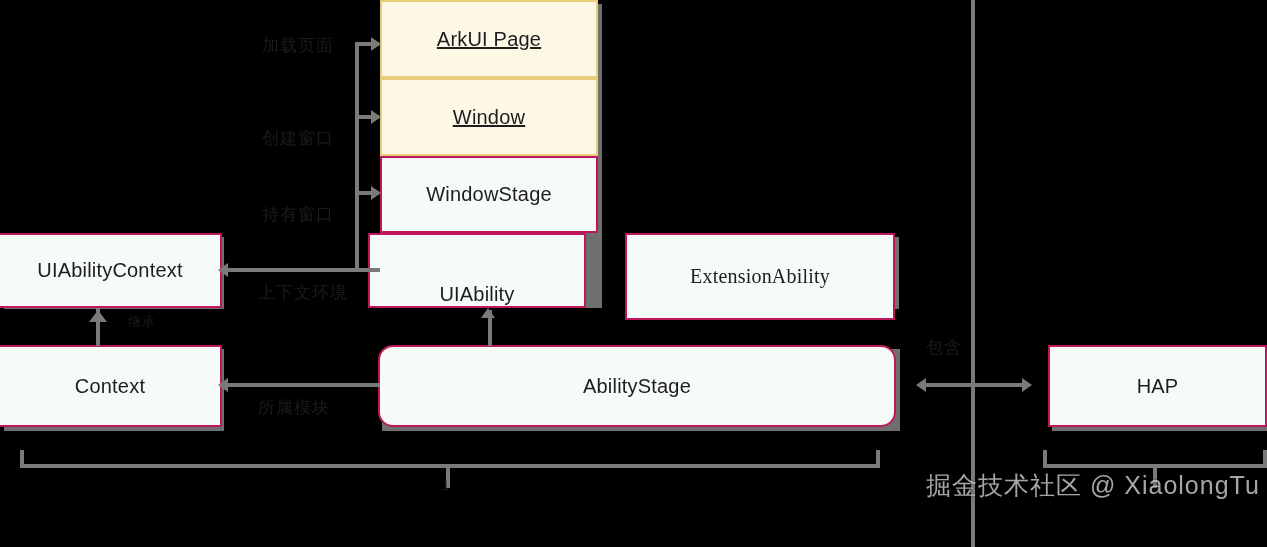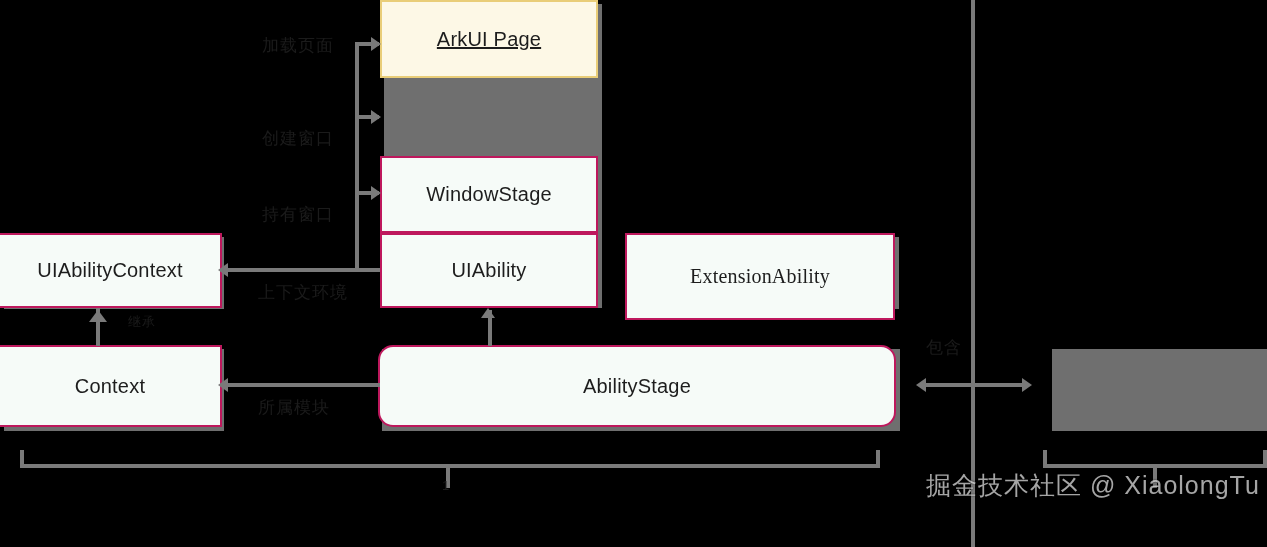--- a/index.html
+++ b/index.html
@@ -126,26 +126,29 @@
   <div class="dark-label tiny" style="left:600px;top:-4px;"></div>
 
   <div class="divider" style="left:971px;"></div>
 
   <div class="shadow" style="left:384px;top:4px;width:218px;height:304px;"></div>
 
   <div class="box amber stack-top-seam" style="left:380px;top:0px;width:218px;height:78px;">
     <span>ArkUI Page</span>
   </div>
 
+  <div class="box amber stack-mid" style="left:380px;top:78px;width:218px;height:78px;">
+    <span>Window</span>
+  </div>
 
   <div class="box teal stack-top-seam" style="left:380px;top:156px;width:218px;height:77px;">
     <span>WindowStage</span>
   </div>
 
-  <div class="box teal stack-mid" style="left:380px;top:233px;width:218px;height:75px;">
+  <div class="box teal stack-mid" style="left:368px;top:233px;width:218px;height:75px;align-items:flex-end;">
     <span>UIAbility</span>
   </div>
 
   <div class="shadow" style="left:629px;top:237px;width:270px;height:72px;"></div>
   <div class="box teal" style="left:625px;top:233px;width:270px;height:87px;font-family:Liberation Serif, serif;">
     <span>ExtensionAbility</span>
   </div>
 
   <div class="shadow" style="left:4px;top:237px;width:220px;height:72px;"></div>
   <div class="box teal" style="left:-2px;top:233px;width:224px;height:75px;">
@@ -156,20 +159,23 @@
   <div class="box teal" style="left:-2px;top:345px;width:224px;height:82px;">
     <span>Context</span>
   </div>
 
   <div class="shadow" style="left:382px;top:349px;width:518px;height:82px;"></div>
   <div class="box teal" style="left:378px;top:345px;width:518px;height:82px;border-radius:15px;">
     <span>AbilityStage</span>
   </div>
 
   <div class="shadow" style="left:1052px;top:349px;width:219px;height:82px;"></div>
+  <div class="box teal" style="left:1048px;top:345px;width:219px;height:82px;">
+    <span>HAP</span>
+  </div>
 
   <div class="line-v" style="left:355px;top:44px;height:226px;"></div>
 
   <div class="line-h" style="left:355px;top:42px;width:24px;"></div>
   <div class="ah ah-right" style="left:371px;top:37px;"></div>
 
   <div class="line-h" style="left:355px;top:115px;width:24px;"></div>
   <div class="ah ah-right" style="left:371px;top:110px;"></div>
 
   <div class="line-h" style="left:355px;top:191px;width:24px;"></div>

